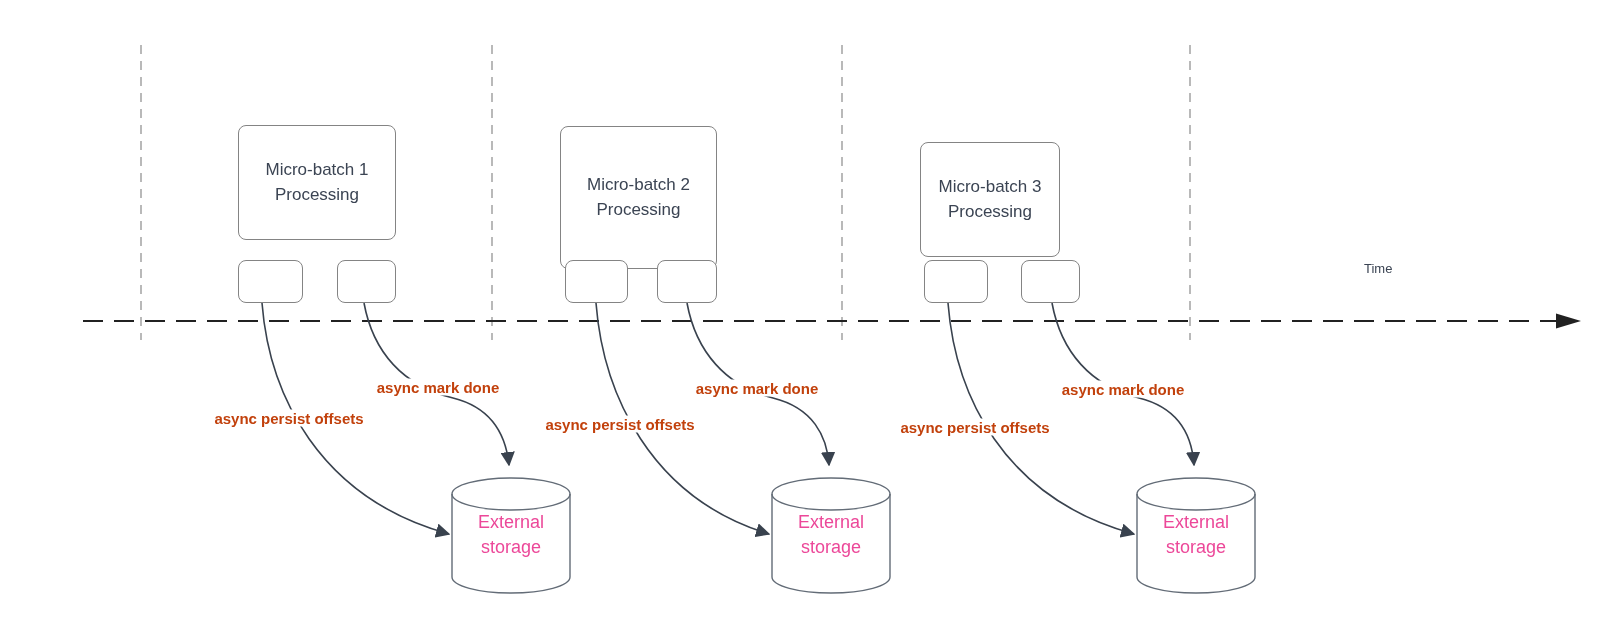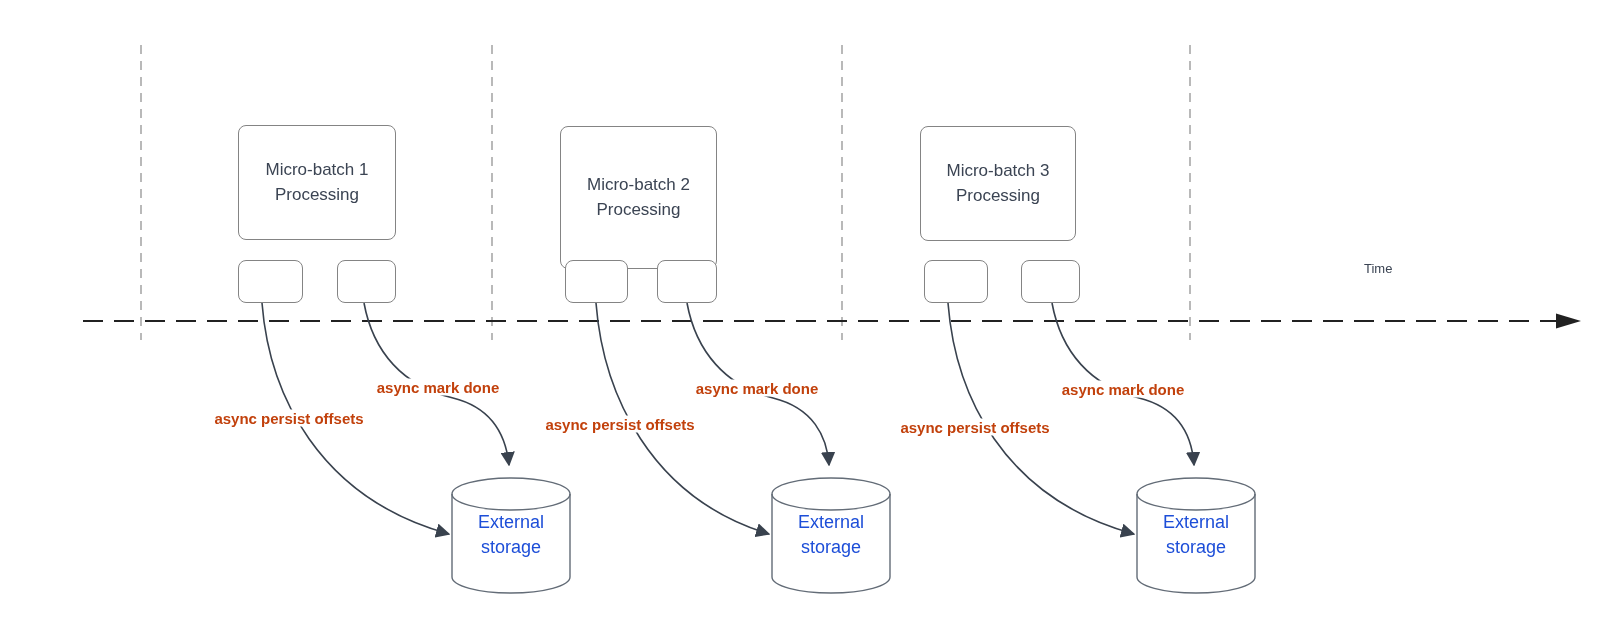--- a/index.html
+++ b/index.html
@@ -26,21 +26,21 @@
     color: #3b4453;
     font-size: 17px;
     line-height: 1.42;
     text-align: center;
     white-space: pre-line;
   }
   .cyl-label {
     position: absolute;
     width: 118px;
     text-align: center;
-    color: #1d4ed8;
+    color: #ec4899;
     font-size: 18px;
     line-height: 1.4;
     white-space: pre-line;
   }
   .conn-label {
     position: absolute;
     transform: translate(-50%, -50%);
     background: #ffffff;
     padding: 0 3px;
     font-size: 15px;
@@ -94,21 +94,21 @@
     <path d="M687 303 C696 352, 726 386, 773 398 C813 408, 827 436, 829 465" fill="none" stroke="#39424e" stroke-width="1.6" marker-end="url(#arrow)"></path>
 
     <path d="M948 303 C955 393, 1002 498, 1134 534" fill="none" stroke="#39424e" stroke-width="1.6" marker-end="url(#arrow)"></path>
     <path d="M1052 303 C1061 352, 1091 386, 1139 398 C1179 408, 1192 436, 1194 465" fill="none" stroke="#39424e" stroke-width="1.6" marker-end="url(#arrow)"></path>
   </svg>
 
   <div class="node big-box" style="left:238px; top:125px; width:158px; height:115px;">Micro-batch 1
 Processing</div>
   <div class="node big-box" style="left:560px; top:126px; width:157px; height:143px;">Micro-batch 2
 Processing</div>
-  <div class="node big-box" style="left:920px; top:126px; width:156px; height:115px;">Micro-batch 3
+  <div class="node big-box" style="left:920px; top:142px; width:140px; height:115px;">Micro-batch 3
 Processing</div>
 
   <div class="node" style="left:238px; top:260px; width:65px; height:43px;"></div>
   <div class="node" style="left:337px; top:260px; width:59px; height:43px;"></div>
   <div class="node" style="left:565px; top:260px; width:63px; height:43px;"></div>
   <div class="node" style="left:657px; top:260px; width:60px; height:43px;"></div>
   <div class="node" style="left:924px; top:260px; width:64px; height:43px;"></div>
   <div class="node" style="left:1021px; top:260px; width:59px; height:43px;"></div>
 
   <div class="conn-label" style="left:289px; top:418px;">async persist offsets</div>

